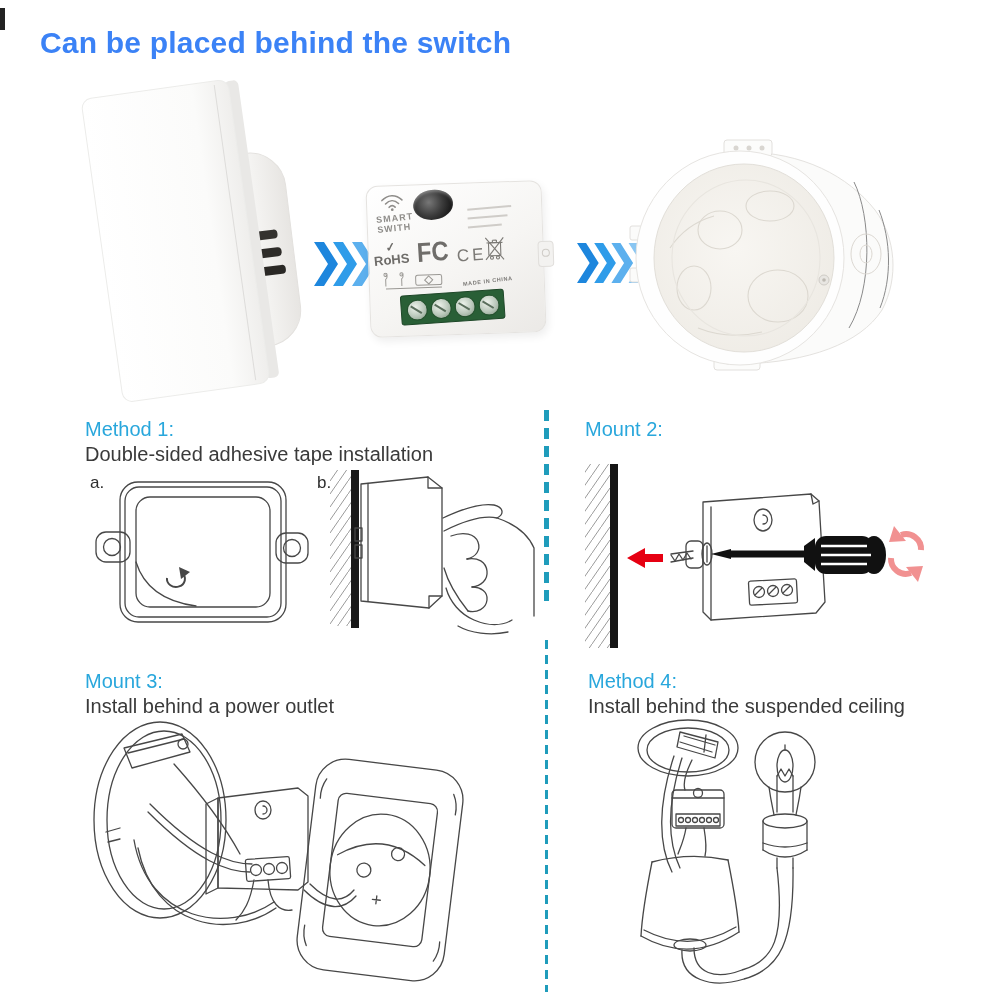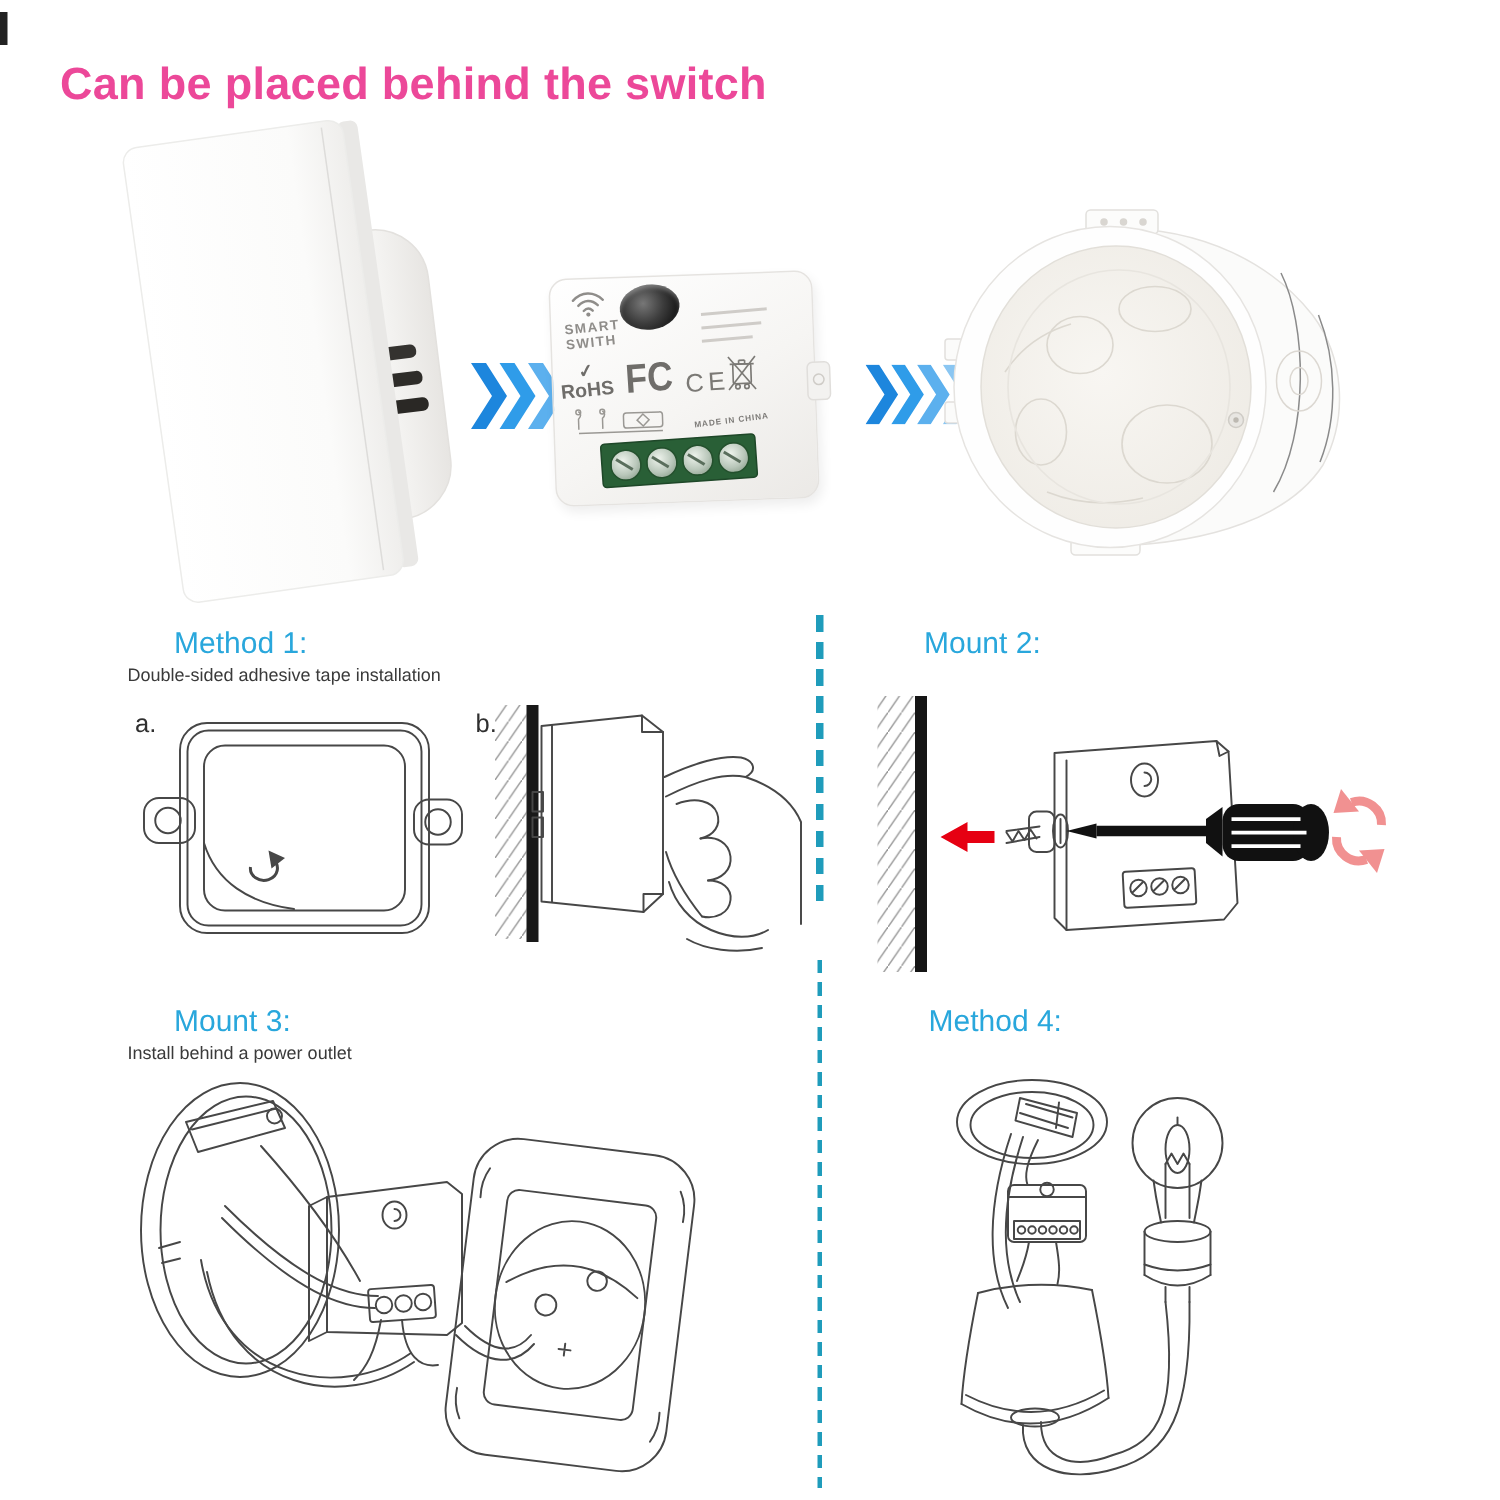--- a/index.html
+++ b/index.html
@@ -1,19 +1,19 @@
 <!DOCTYPE html>
 <html><head>
 <meta charset="utf-8">
 <style>
   html,body{margin:0;padding:0;background:#fff;}
   .page{position:relative;width:1000px;height:1000px;background:#ffffff;overflow:hidden;
         font-family:"Liberation Sans", sans-serif;color:#3a3a3a;}
   .abs{position:absolute;}
-  .title{left:40px;top:20px;font-size:30px;font-weight:700;color:#ec4899;letter-spacing:.2px;text-align:center;}
+  .title{left:40px;top:6px;font-size:30px;font-weight:700;color:#3b82f6;letter-spacing:.2px;text-align:center;}
   .corner-mark{left:0;top:8px;width:5px;height:22px;background:#222;}
   
   .module{left:368px;top:183px;width:174px;height:150px;border-radius:12px;
           background:linear-gradient(150deg,#ffffff 0%,#f6f5f3 55%,#ebe9e6 100%);
           border:1px solid #e5e3e0;box-shadow:2px 4px 8px rgba(0,0,0,.07);
           transform:rotate(-2deg);}
   .module .wifi{left:13px;top:7px;}
   .module .brand{left:9px;top:27px;font-size:9px;font-weight:700;color:#8f8d8a;
                  line-height:10px;letter-spacing:1px;transform:rotate(-4deg);}
   .module .pwr{left:46px;top:5px;width:40px;height:30px;border-radius:50%;
@@ -30,22 +30,22 @@
             transform:rotate(-2deg);display:flex;align-items:center;justify-content:space-around;
             padding:0 3px;box-sizing:border-box;border:1px solid #1e4728;}
   .screw{width:19px;height:19px;border-radius:50%;position:relative;
          background:radial-gradient(circle at 40% 35%, #eef3ec 0%, #b9c7ba 55%, #7e937f 100%);
          border:1px solid #24502d;}
   .screw span{position:absolute;left:2px;top:8px;width:13px;height:2px;background:#5a6e5c;transform:rotate(35deg);}
   .side-tab{right:-11px;top:60px;width:14px;height:24px;border-radius:4px;background:#f3f2f0;
             border:1px solid #e0ded b;border:1px solid #e0dedb;}
   .side-tab i{position:absolute;left:3px;top:7px;width:6px;height:6px;border:1.5px solid #cfccc7;border-radius:50%;display:block;}
   
-  .m-head{font-size:20px;font-weight:500;color:#29a7dc;margin-left:31px;}
-  .m-desc{font-size:12px;color:#3a3a3a;}
+  .m-head{font-size:20px;font-weight:500;color:#29a7dc;}
+  .m-desc{font-size:20px;color:#3a3a3a;}
   .sub-label{font-size:17px;color:#2f2f2f;}
   .divider{width:5px;}
   .div-top{left:544px;top:410px;height:198px;
      background:repeating-linear-gradient(to bottom,#1f9cbb 0 11px,transparent 11px 18px);}
   .div-bottom{left:545px;top:640px;height:352px;width:3px;
      background:repeating-linear-gradient(to bottom,#1f9cbb 0 9px,transparent 9px 15px);}
   svg{display:block;}
   .line{stroke:#474747;stroke-width:1.3;fill:none;stroke-linecap:round;stroke-linejoin:round;}
   .thin{stroke:#8a8a8a;stroke-width:1;fill:none;}
 </style>
@@ -367,20 +367,21 @@
         <circle cx="318" cy="140" r="6.5"></circle>
       <path d="M302,184 v8 M298,188 h8"></path>
       <path d="M238,74 q-5,9 -4,20"></path>
         <path d="M366,74 q5,9 4,20"></path>
       <path d="M238,242 q-5,-9 -4,-20"></path>
         <path d="M366,242 q5,-9 4,-20"></path>
     </g>
   </svg>
 
   <div class="abs m-head" style="left:588px;top:670px">Method 4:</div>
+  <div class="abs m-desc" style="left:588px;top:695px">Install behind the suspended ceiling</div>
 
   <svg class="abs" style="left:588px;top:712px" width="315" height="285" viewBox="0 0 315 285">
     <g class="line">
       <ellipse cx="100" cy="36" rx="50" ry="28"></ellipse>
       <ellipse cx="100" cy="38" rx="41" ry="22"></ellipse>
       <path d="M92,20 L130,30 L127,46 L89,35 Z"></path>
       <path d="M96,24 L127,33"></path>
         <path d="M92,30 L124,40"></path>
       <path d="M118,23 L116,40"></path>
     </g>

